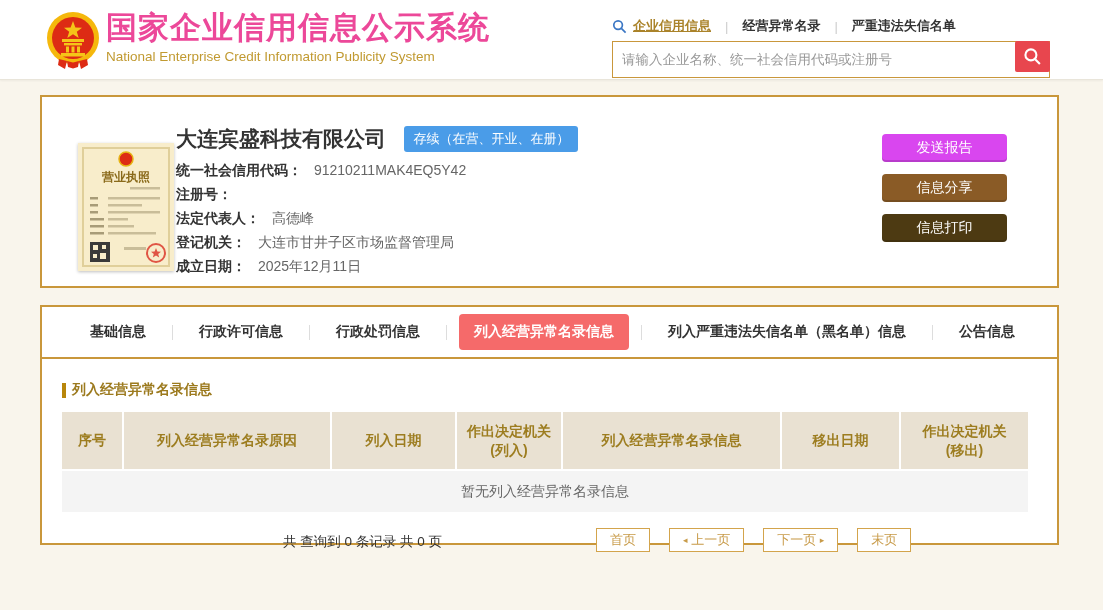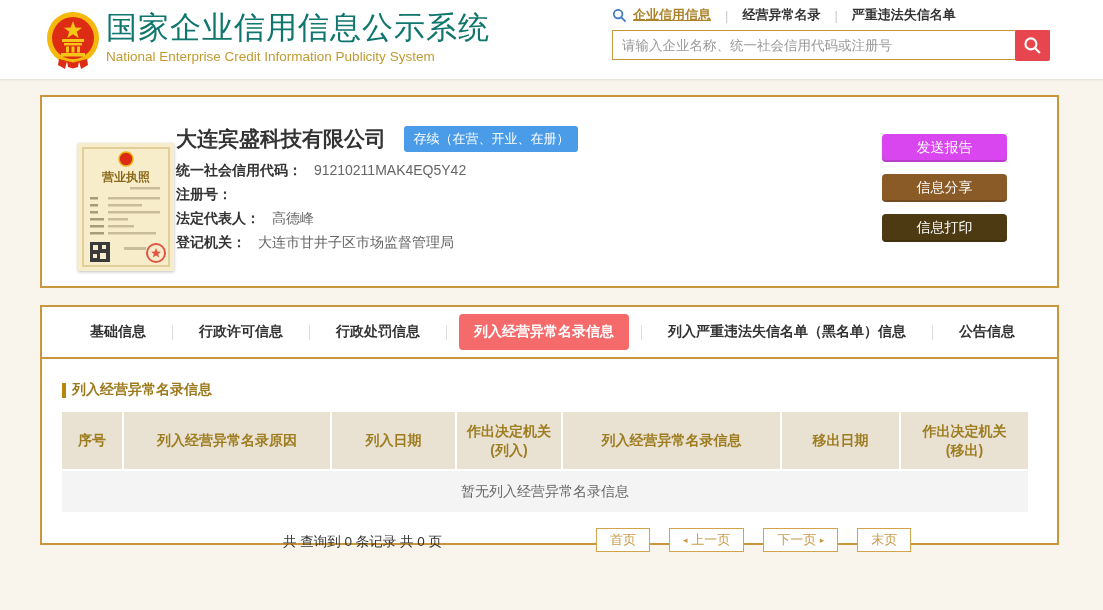--- a/index.html
+++ b/index.html
@@ -4,31 +4,31 @@
 <style>
   * { margin:0; padding:0; box-sizing:border-box; }
   html,body { width:1103px; height:610px; overflow:hidden;
     font-family:"Liberation Sans","DejaVu Sans",sans-serif; background:#f9f5ec; }
 
   
   .site-header { position:absolute; left:0; top:0; width:1103px; height:80px;
     background:#ffffff; border-bottom:1px solid #e9e5da; box-shadow:0 1px 2px rgba(0,0,0,.05); }
   .emblem { position:absolute; left:45px; top:11px; width:56px; height:60px; }
   .titles { position:absolute; left:106px; top:10px; }
-  .title-cn { font-size:31px; font-weight:normal; color:#0f766e; letter-spacing:1px; line-height:36px; }
+  .title-cn { font-size:31px; font-weight:bold; color:#ec4899; letter-spacing:1px; line-height:36px; }
   .title-en { font-size:13.5px; color:#c19a31; margin-top:3px; }
 
-  .header-right { position:absolute; left:612px; top:4px; width:438px; }
+  .header-right { position:absolute; left:612px; top:15px; width:438px; }
   .nav-row { display:flex; align-items:center; height:22px; font-size:13px; }
   .nav-row .mag { width:15px; height:15px; margin-right:6px; }
   .nav-link { color:#333; text-decoration:none; font-weight:bold; cursor:pointer; }
   .nav-link.gold { color:#aa832a; text-decoration:underline; }
   .nav-sep { color:#cccccc; margin:0 14px; font-weight:normal; }
   .search-row { position:relative; margin-top:4px; height:31px; }
-  .search-input { width:438px; height:30px; border:1px solid #c9973b; background:#fff;
+  .search-input { width:438px; height:37px; border:1px solid #c9973b; background:#fff;
     padding:0 40px 0 9px; font-size:13.5px; color:#333; outline:none; }
   .search-input::placeholder { color:#999; }
   .search-btn { position:absolute; right:0; top:0; width:35px; height:31px; border:none;
     background:#e8464e; border-radius:2px; cursor:pointer; display:flex; align-items:center; justify-content:center; }
 
   
   .panel { position:absolute; left:40px; width:1019px; background:#fff;
     border:2px solid #c9973b; }
   .panel-company { top:95px; height:193px; }
   .panel-tabs { top:305px; height:240px; }
@@ -171,20 +171,24 @@
       <span class="field-value"></span>
     </div>
     <div class="field-row">
       <span class="field-label">法定代表人：</span>
       <span class="field-value">高德峰</span>
     </div>
     <div class="field-row">
       <span class="field-label">登记机关：</span>
       <span class="field-value">大连市甘井子区市场监督管理局</span>
     </div>
+    <div class="field-row">
+      <span class="field-label">成立日期：</span>
+      <span class="field-value">2025年12月11日</span>
+    </div>
   </div>
 
   <div class="company-actions">
     <button class="action-btn btn-send">发送报告</button>
     <button class="action-btn btn-share">信息分享</button>
     <button class="action-btn btn-print">信息打印</button>
   </div>
 </div>
 
 <div class="panel panel-tabs">

